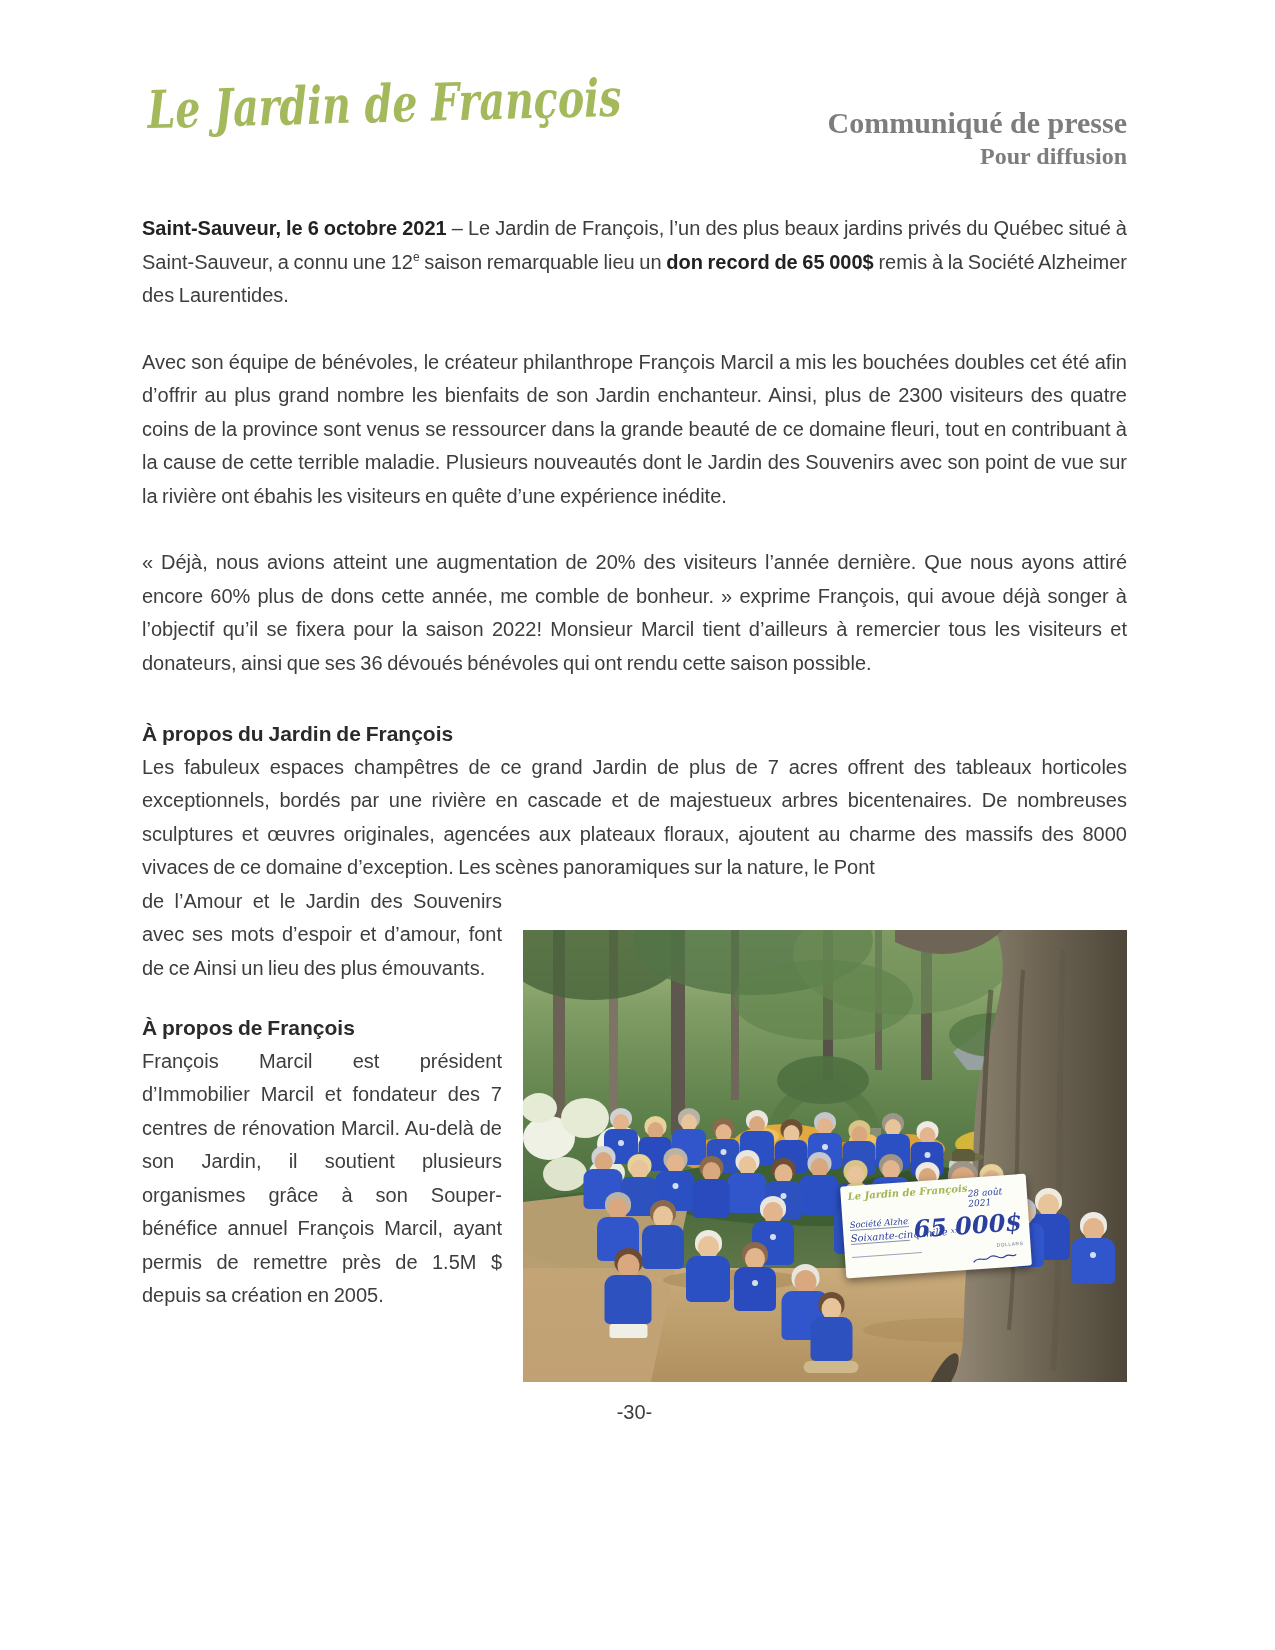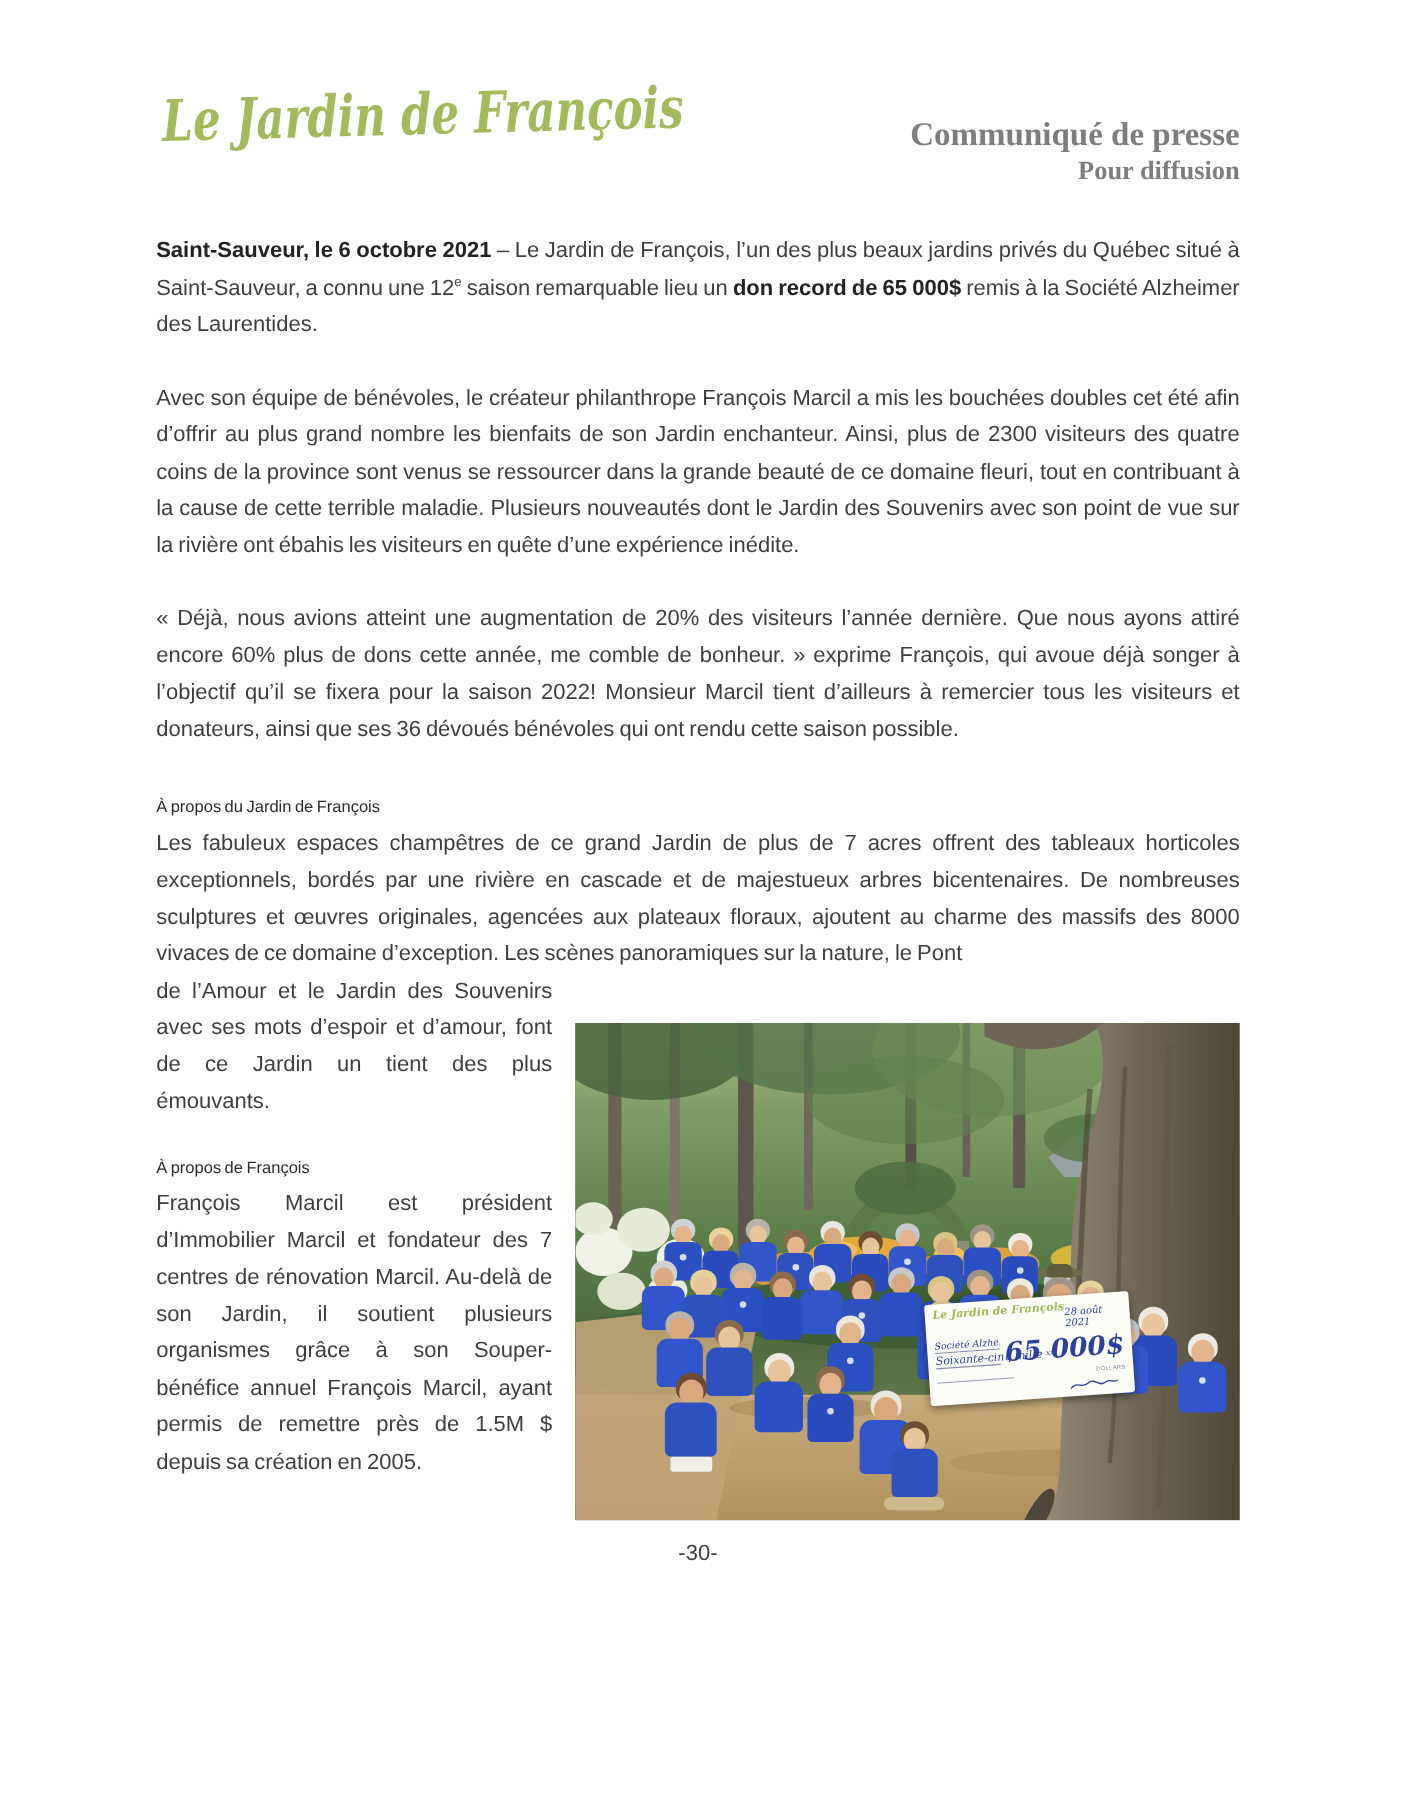--- a/index.html
+++ b/index.html
@@ -16,21 +16,21 @@
   
   .title{position:absolute;left:142px;top:160px;width:1000px;text-align:center;
          font-size:30px;font-weight:400;color:#3a3a3a;letter-spacing:.4px;}
 
   
   .content{position:absolute;left:142px;top:212px;width:985px;font-size:20px;
            line-height:33.5px;word-spacing:-1px;}
   .content p{margin:0 0 33px 0;text-align:justify;}
   .content sup{font-size:12px;line-height:0;}
   .b{font-weight:bold;color:#222;}
-  h3.sec{margin:37px 0 0 0;font-size:15px;font-weight:normal;color:#2a2a2a;line-height:33.5px;}
+  h3.sec{margin:37px 0 0 0;font-size:21px;font-weight:bold;color:#2a2a2a;line-height:33.5px;}
   .left-col{width:360px;text-align:justify;}
   .left-col p{margin:0;}
   .left-col h3.sec{margin:26px 0 0 0;}
 
   
   .photo{position:absolute;left:523px;top:930px;width:604px;height:452px;overflow:hidden;
          background:#55743f;}
   .photo svg.scene{position:absolute;left:0;top:0;}
   .crowd{position:absolute;left:0;top:0;width:100%;height:100%;}
   .person{position:absolute;transform:translateX(-50%);}
@@ -86,21 +86,21 @@
     <p><span class="b">Saint-Sauveur, le 6 octobre 2021</span><span> – Le Jardin de François, l’un des plus beaux jardins privés du Québec situé à Saint-Sauveur, a connu une 12</span><sup>e</sup><span> saison remarquable lieu un </span><span class="b">don record de 65 000$</span><span> remis à la Société Alzheimer des Laurentides.</span></p>
 
     <p>Avec son équipe de bénévoles, le créateur philanthrope François Marcil a mis les bouchées doubles cet été afin d’offrir au plus grand nombre les bienfaits de son Jardin enchanteur. Ainsi, plus de 2300 visiteurs des quatre coins de la province sont venus se ressourcer dans la grande beauté de ce domaine fleuri, tout en contribuant à la cause de cette terrible maladie. Plusieurs nouveautés dont le Jardin des Souvenirs avec son point de vue sur la rivière ont ébahis les visiteurs en quête d’une expérience inédite.</p>
 
     <p>« Déjà, nous avions atteint une augmentation de 20% des visiteurs l’année dernière. Que nous ayons attiré encore 60% plus de dons cette année, me comble de bonheur. »  exprime François, qui avoue déjà songer à l’objectif qu’il se fixera pour la saison 2022! Monsieur Marcil tient d’ailleurs à remercier tous les visiteurs et donateurs, ainsi que ses 36 dévoués bénévoles qui ont rendu cette saison possible.</p>
 
     <h3 class="sec">À propos du Jardin de François</h3>
     <p style="margin:0">Les fabuleux espaces champêtres de ce grand Jardin de plus de 7 acres offrent des tableaux horticoles exceptionnels, bordés par une rivière en cascade et de majestueux arbres bicentenaires. De nombreuses sculptures et œuvres originales, agencées aux plateaux floraux, ajoutent au charme des massifs des 8000 vivaces de ce domaine d’exception. Les scènes panoramiques sur la nature, le Pont</p>
 
     <div class="left-col">
-      <p>de l’Amour et le Jardin des Souvenirs avec ses mots d’espoir et d’amour, font de ce Jardin un tient des plus émouvants.</p>
+      <p>de l’Amour et le Jardin des Souvenirs avec ses mots d’espoir et d’amour, font de ce Ainsi un lieu des plus émouvants.</p>
       <h3 class="sec">À propos de François</h3>
       <p>François Marcil est président d’Immobilier Marcil et fondateur des 7 centres de rénovation Marcil. Au-delà de son Jardin, il soutient plusieurs organismes grâce à son Souper-bénéfice annuel François Marcil, ayant permis de remettre près de 1.5M $ depuis sa création en 2005.</p>
     </div>
   </div>
 
   <div class="photo">
     <svg class="scene" width="604" height="452" viewBox="0 0 604 452">
       <defs>
         <linearGradient id="bgg" x1="0" y1="0" x2="0" y2="1">
           <stop offset="0" stop-color="#a9bd84"></stop>

